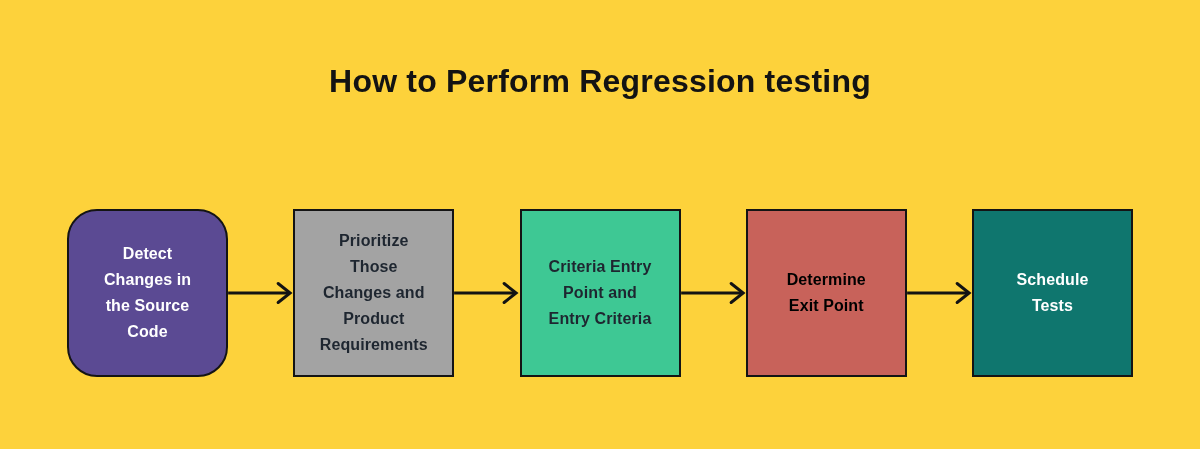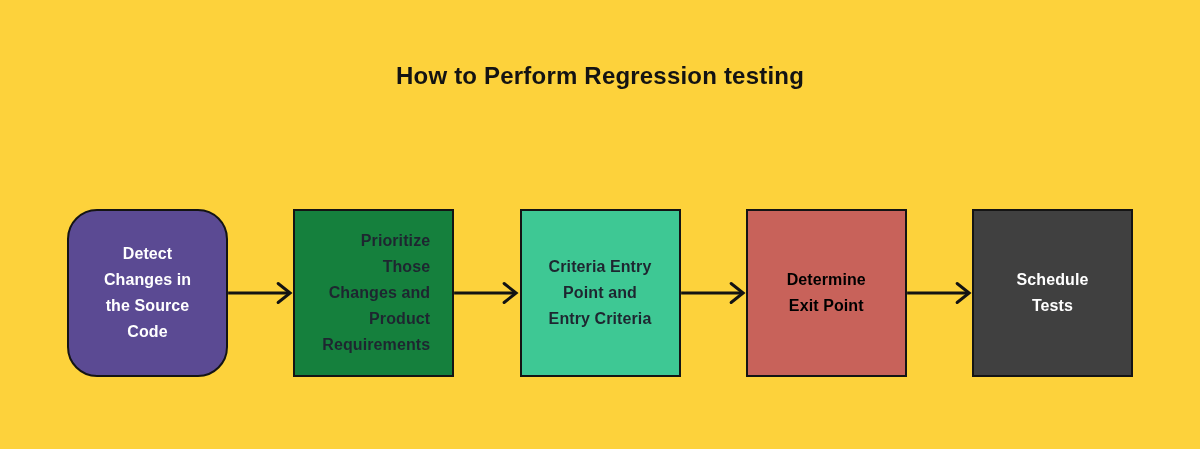--- a/index.html
+++ b/index.html
@@ -13,21 +13,21 @@
     width: 1200px;
     height: 449px;
     overflow: hidden;
   }
   .title {
     position: absolute;
     top: 62px;
     left: 0;
     width: 100%;
     text-align: center;
-    font-size: 24px;
+    font-size: 32px;
     font-weight: 700;
     letter-spacing: 0.2px;
     line-height: 1.2;
   }
   .flow-row {
     position: absolute;
     top: 209px;
     left: 67px;
     width: 1066px;
     height: 168px;
@@ -76,21 +76,21 @@
       <span class="flow-label">Detect Changes in the Source Code</span>
     </div>
 
     <div class="connector">
       <svg class="arrow" viewBox="0 0 65 26" preserveAspectRatio="xMidYMid meet" fill="none">
         <line x1="0" y1="13" x2="61" y2="13" stroke-width="3" style="stroke: rgb(19, 19, 19);"></line>
         <polyline points="50,3.5 62,13 50,22.5" stroke-width="3" stroke-linecap="round" stroke-linejoin="miter" style="stroke: rgb(19, 19, 19);"></polyline>
       </svg>
     </div>
 
-    <div class="flow-box" style="background: #15803d; color: rgb(30, 38, 48); border-color: rgb(20, 20, 20); text-align: right;">
+    <div class="flow-box" style="background: #a3a3a3; color: rgb(30, 38, 48); border-color: rgb(20, 20, 20);">
       <span class="flow-label">Prioritize Those Changes and Product Requirements</span>
     </div>
 
     <div class="connector">
       <svg class="arrow" viewBox="0 0 65 26" preserveAspectRatio="xMidYMid meet" fill="none">
         <line x1="0" y1="13" x2="61" y2="13" stroke-width="3" style="stroke: rgb(19, 19, 19);"></line>
         <polyline points="50,3.5 62,13 50,22.5" stroke-width="3" stroke-linecap="round" stroke-linejoin="miter" style="stroke: rgb(19, 19, 19);"></polyline>
       </svg>
     </div>
 
@@ -109,18 +109,18 @@
       <span class="flow-label">Determine Exit Point</span>
     </div>
 
     <div class="connector">
       <svg class="arrow" viewBox="0 0 65 26" preserveAspectRatio="xMidYMid meet" fill="none">
         <line x1="0" y1="13" x2="61" y2="13" stroke-width="3" style="stroke: rgb(19, 19, 19);"></line>
         <polyline points="50,3.5 62,13 50,22.5" stroke-width="3" stroke-linecap="round" stroke-linejoin="miter" style="stroke: rgb(19, 19, 19);"></polyline>
       </svg>
     </div>
 
-    <div class="flow-box" style="background: #404040; color: rgb(255, 255, 255); border-color: rgb(20, 20, 20);">
+    <div class="flow-box" style="background: #0f766e; color: rgb(255, 255, 255); border-color: rgb(20, 20, 20);">
       <span class="flow-label">Schedule Tests</span>
     </div>
 
   </div>
 </div>
 
 </body></html>

